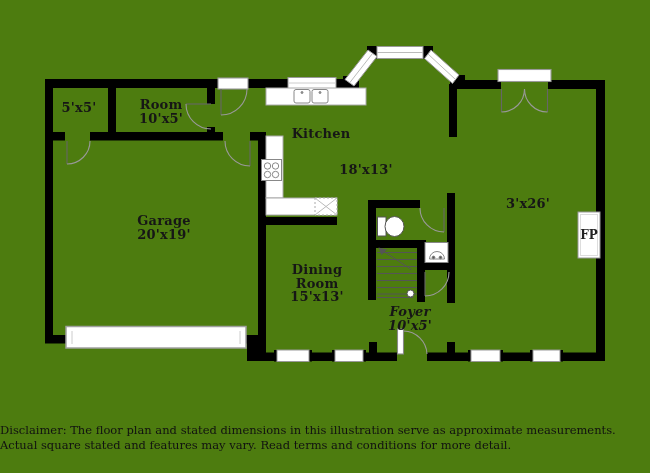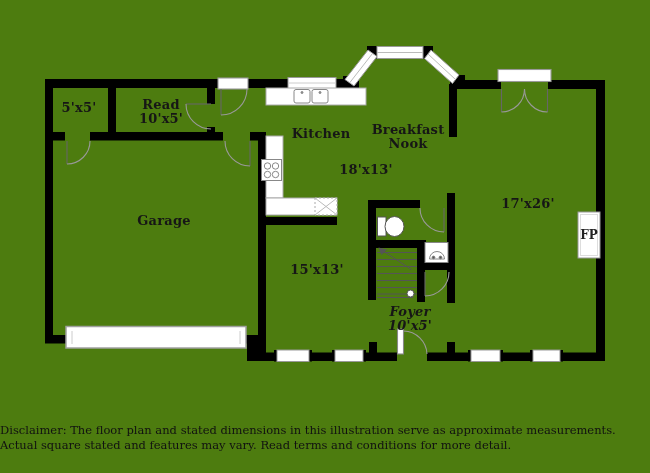--- a/index.html
+++ b/index.html
@@ -208,51 +208,50 @@
     <rect x="578" y="212" width="22" height="46" fill="#fff" stroke="#999"></rect>
     <rect x="580.5" y="214.5" width="17" height="41" fill="none" stroke="#ddd"></rect>
   </g>
 </svg>
 
   <div class="lbl" style="left:47px;top:101px;width:64px;">
     <span>5'x5'</span>
   </div>
 
   <div class="lbl" style="left:121px;top:98px;width:80px;">
-    <span>Read</span>
+    <span>Room</span>
     <span>10'x5'</span>
   </div>
 
   <div class="lbl" style="left:104px;top:214px;width:120px;">
     <span>Garage</span>
+    <span>20'x19'</span>
   </div>
 
   <div class="lbl" style="left:266px;top:127px;width:110px;">
     <span>Kitchen</span>
   </div>
 
-  <div class="lbl" style="left:363px;top:123px;width:90px;">
-    <span>Breakfast Nook</span>
-  </div>
 
   <div class="lbl" style="left:326px;top:163px;width:80px;">
     <span>18'x13'</span>
   </div>
 
   <div class="lbl" style="left:277px;top:263px;width:80px;">
+    <span>Dining Room</span>
     <span>15'x13'</span>
   </div>
 
   <div class="lbl" style="left:375px;top:305px;width:70px;font-style:italic;">
     <span>Foyer</span>
     <span>10'x5'</span>
   </div>
 
   <div class="lbl" style="left:483px;top:197px;width:90px;">
-    <span>17'x26'</span>
+    <span>3'x26'</span>
   </div>
 
   <div class="fp-lbl">FP</div>
 
   <div class="disclaimer">
     <div>Disclaimer: The floor plan and stated dimensions in this illustration serve as approximate measurements.</div>
     <div>Actual square stated and features may vary. Read terms and conditions for more detail.</div>
   </div>
 
 </div>

